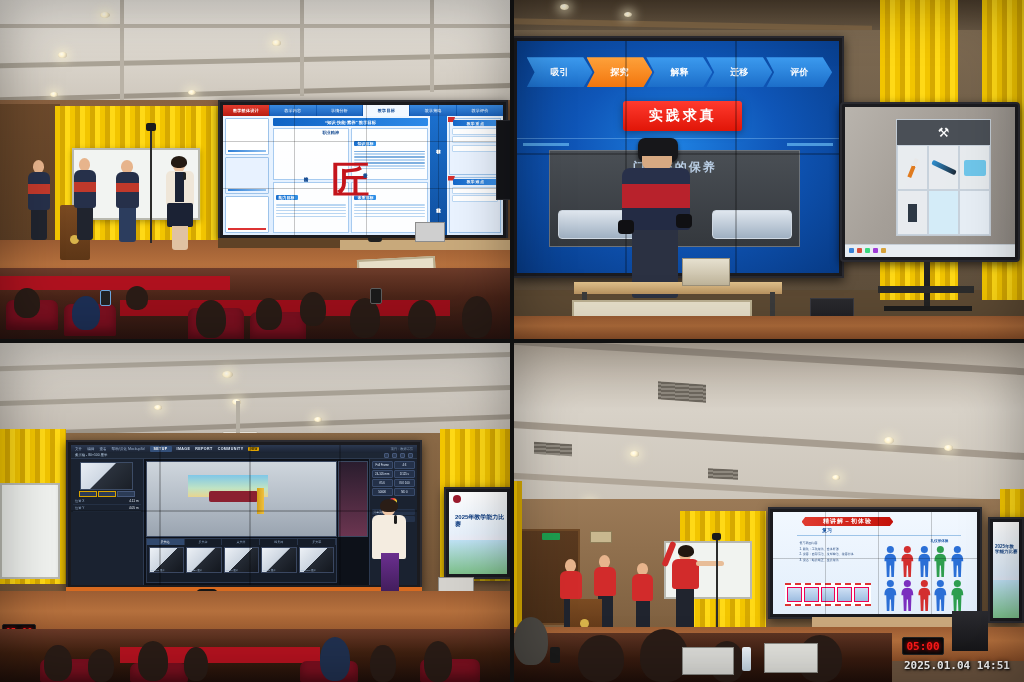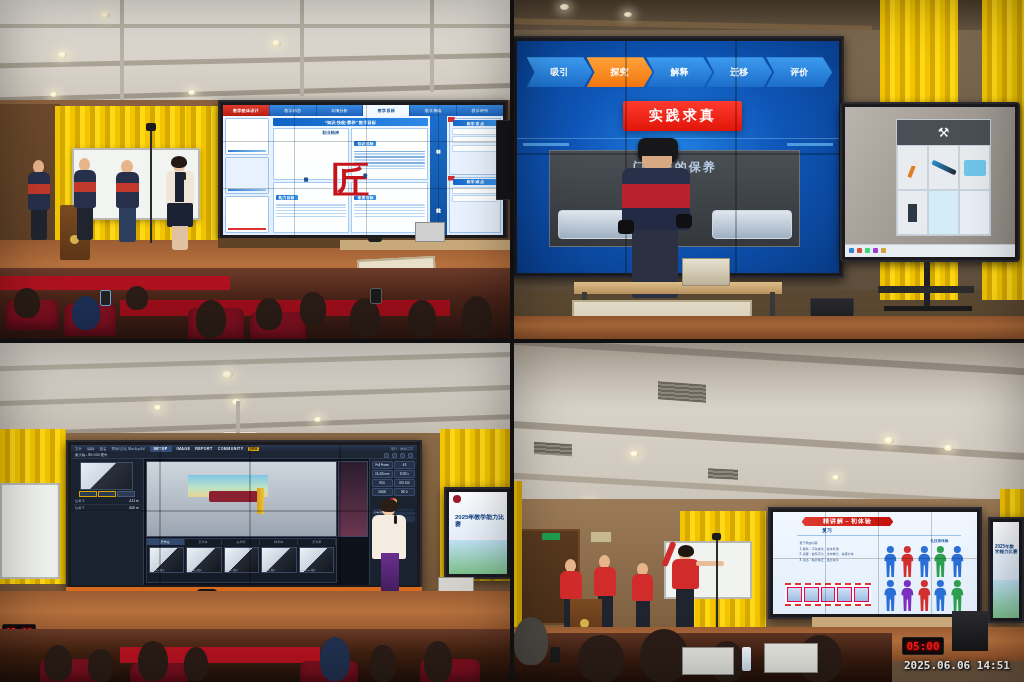--- a/index.html
+++ b/index.html
@@ -836,21 +836,21 @@
     <div style="position:absolute;left:58px;top:258px;width:32px;height:42px;background:linear-gradient(180deg,#7b4b22,#5c3516);"></div>
     <div style="position:absolute;left:68px;top:278px;width:9px;height:9px;border-radius:50%;background:#d8b34a;"></div>
     <div style="position:absolute;left:204px;top:196px;width:2px;height:98px;background:#2b2b2b;"></div>
     <div style="position:absolute;left:200px;top:192px;width:9px;height:7px;background:#1b1b1b;border-radius:2px;"></div>
     <div class="floor" style="left:0;top:286px;width:512px;height:34px;"></div>
 
     <div style="position:absolute;left:300px;top:276px;width:176px;height:10px;background:#c9a87c;"></div>
     <div style="position:absolute;left:440px;top:270px;width:36px;height:40px;background:linear-gradient(180deg,#2b2b30,#161619);"></div>
 
     <div class="led" style="left:390px;top:296px;width:42px;height:18px;font-size:11px;">05:00</div>
-    <div class="stamp" style="left:392px;top:318px;font-size:11px;">2025.06.06  14:51</div>
+    <div class="stamp" style="left:392px;top:318px;font-size:11px;">2025.01.04  14:51</div>
 
     <div style="position:absolute;left:0;top:292px;width:380px;height:49px;background:linear-gradient(180deg,#5d3422 0%,#3a1c10 50%,#200f09 100%);"></div>
     <div class="audience-head" style="left:2px;top:276px;width:34px;height:48px;background:#4b4843;"></div>
     <div class="audience-head" style="left:66px;top:294px;width:46px;height:47px;"></div>
     <div class="audience-head" style="left:128px;top:288px;width:48px;height:53px;"></div>
     <div class="audience-head" style="left:198px;top:300px;width:34px;height:41px;"></div>
     <div class="audience-head" style="left:286px;top:294px;width:44px;height:47px;"></div>
     <div style="position:absolute;left:170px;top:306px;width:52px;height:28px;background:#ddddd9;border:1px solid #8b8b86;"></div>
     <div style="position:absolute;left:252px;top:302px;width:54px;height:30px;background:#e2e2dd;border:1px solid #8b8b86;"></div>
     <div style="position:absolute;left:230px;top:306px;width:9px;height:24px;background:linear-gradient(180deg,#eef5fa,#c6d8e6);border-radius:2px;"></div>

